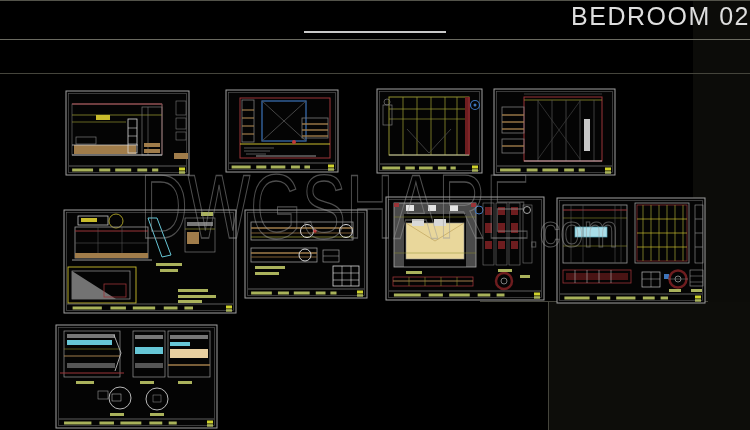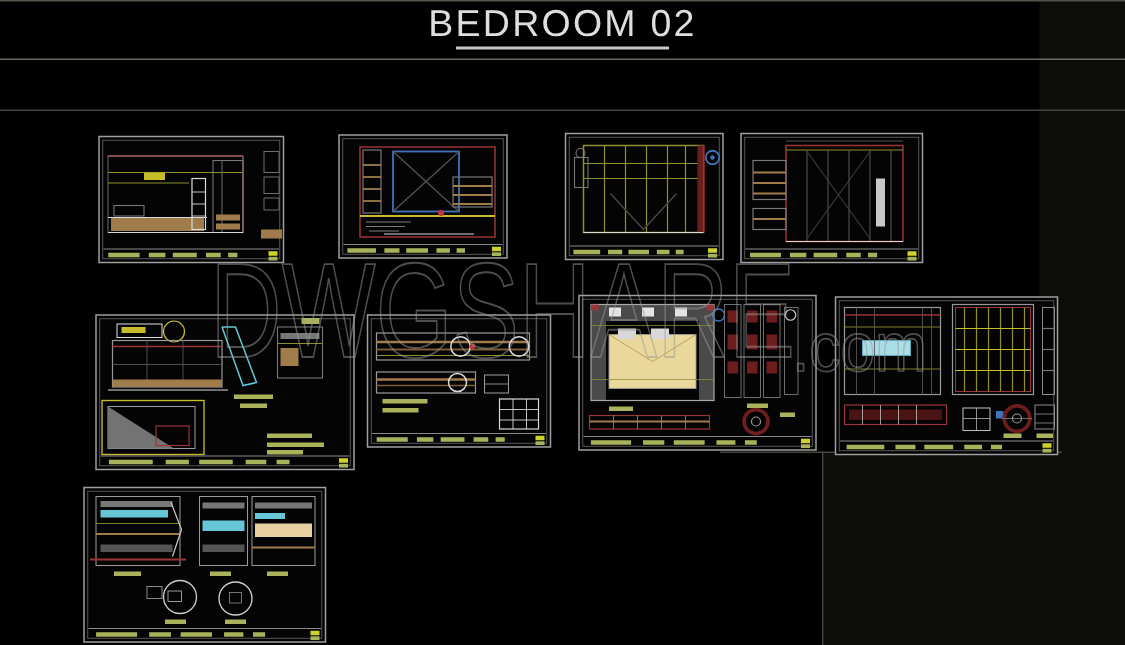--- a/index.html
+++ b/index.html
@@ -1,19 +1,19 @@
 <!DOCTYPE html>
 <html><head>
 <meta charset="utf-8">
 <style>
   html,body{margin:0;padding:0;background:#000;}
   .stage{position:relative;width:750px;height:430px;background:#000;overflow:hidden;
          font-family:"Liberation Sans",sans-serif;}
   #canvas{position:absolute;left:0;top:0;}
-  .title-wrap{position:absolute;left:0;top:3px;width:750px;text-align:center;z-index:5;pointer-events:none;}
+  .title-wrap{position:absolute;left:0;top:3px;width:750px;text-align:right;z-index:5;pointer-events:none;}
   .title{display:inline-block;font-size:25px;letter-spacing:1.5px;color:#dedede;
          font-family:"Liberation Sans",sans-serif;font-weight:400;line-height:27px;}
   .underline{width:142px;height:1.5px;background:#c9c9c9;margin:1px auto 0 auto;}
 </style>
 </head>
 <body>
 
 <div class="stage">
   <svg id="canvas" width="750" height="430" viewBox="0 0 750 430" xmlns="http://www.w3.org/2000/svg">
       <rect x="693" y="0" width="57" height="430" fill="#0c0c09"></rect>

